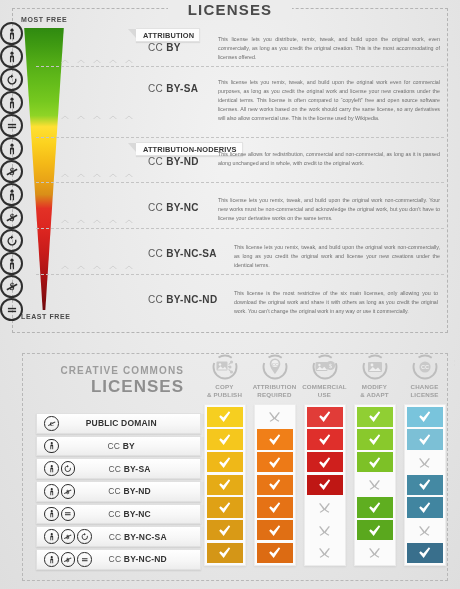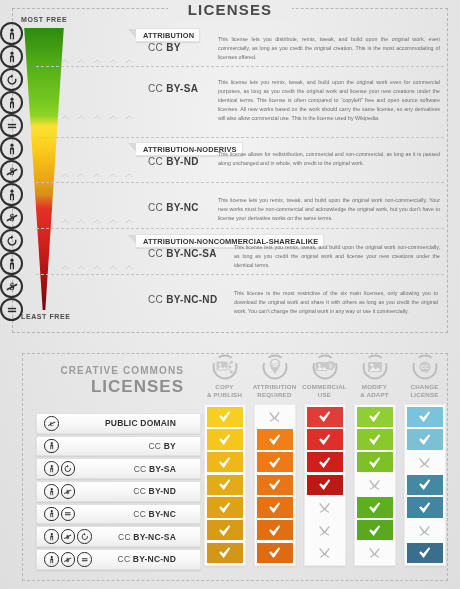--- a/index.html
+++ b/index.html
@@ -202,22 +202,22 @@
   }
   .r-ico {
     width: 14.5px; height: 14.5px;
     border-radius: 50%;
     border: 1.6px solid #2b2b2b;
     display: flex; align-items: center; justify-content: center;
     flex: none;
   }
   .rlabel .rtext {
     flex: 1;
-    text-align: right;
-    padding-right: 24px;
+    text-align: center;
+    padding-right: 16px;
     font-size: 8.5px;
     color: #555;
     letter-spacing: 0.2px;
     white-space: nowrap;
   }
   .rlabel .rtext b { color: #333; font-weight: bold; }
   .rlabel::after {
     content: "";
     position: absolute;
     right: -10px; top: 0;
@@ -392,21 +392,20 @@
             <svg width="14" height="14" viewBox="0 0 24 24">
               <path d="M12 4.2a7.8 7.8 0 1 0 7.3 5.1l-2.2.9A5.5 5.5 0 1 1 12 6.5z" fill="#2b2b2b"></path>
               <path d="M10.6 2.4l3.9 3.3-4 3.1z" fill="#2b2b2b"></path>
             </svg>
           </div>
         </div>
         <div class="zigzag" style="top: 238px;"><svg width="80" height="9" viewBox="0 0 80 9">
             <path d="M0 8 L8 1 L16 8 L24 1 L32 8 L40 1 L48 8 L56 1 L64 8 L72 1 L80 8" fill="none" stroke="#d2d2d2" stroke-width="1"></path>
           </svg></div>
         <div class="dash-sep" style="top: 252px;"></div>
-        <div class="nametag" style="top: 212px;">ATTRIBUTION-NONCOMMERCIAL-SHAREALIKE</div>
         <div class="cc-code" style="top: 226px;"><span>CC </span><b>BY-NC-SA</b></div>
         <div class="lic-desc" style="top: 221px; left: 234px; width: 206px;">This license lets you remix, tweak, and build upon the original work non-commercially, as long as you credit the original work and license your new creations under the identical terms.</div>
         <div class="icons" style="top: 256px;">
           <div class="cc-ico">
             <svg width="14" height="14" viewBox="0 0 24 24">
               <circle cx="12" cy="5.4" r="2.7" fill="#2b2b2b"></circle>
               <path d="M12 9c-2.6 0-3.5 1.4-3.5 3.1V21h2.1v-8h2.8v8h2.1v-8.9C15.5 10.4 14.6 9 12 9z" fill="#2b2b2b"></path>
             </svg>
           </div>
           <div class="cc-ico">

